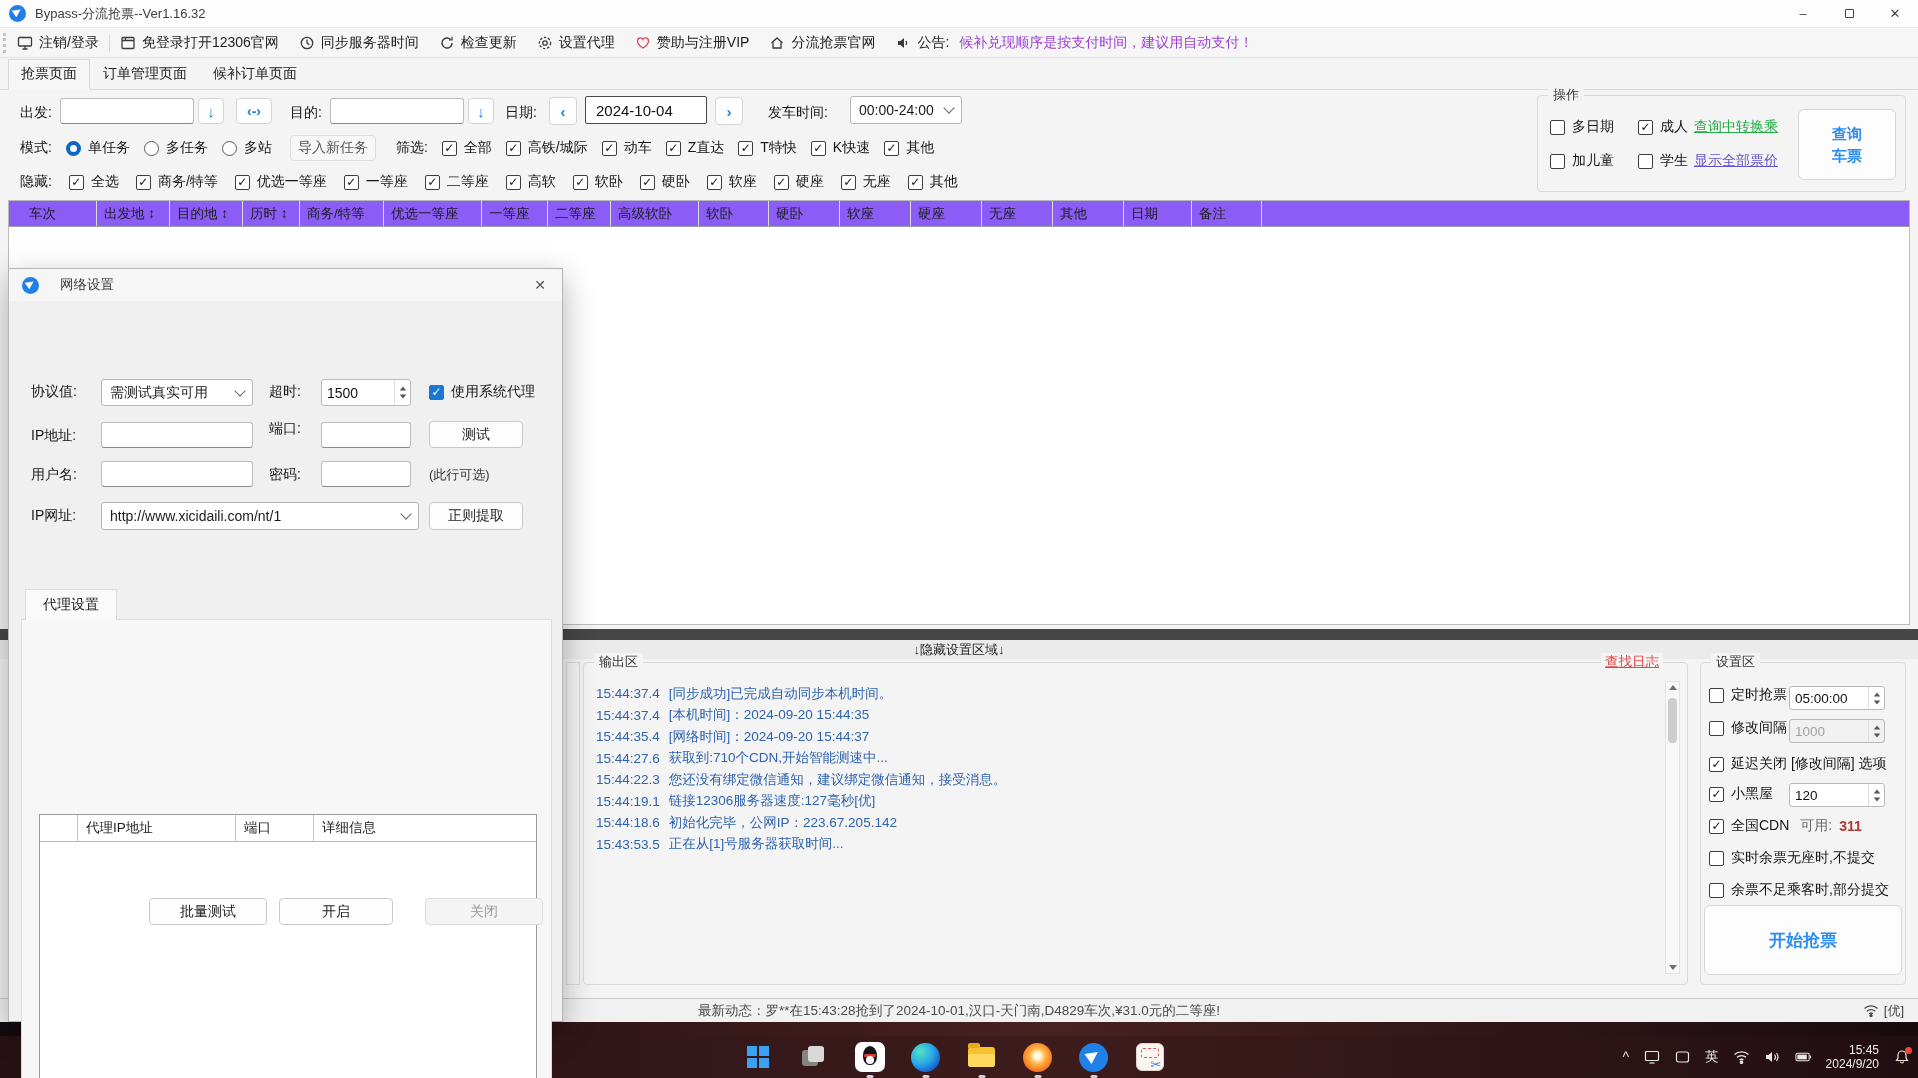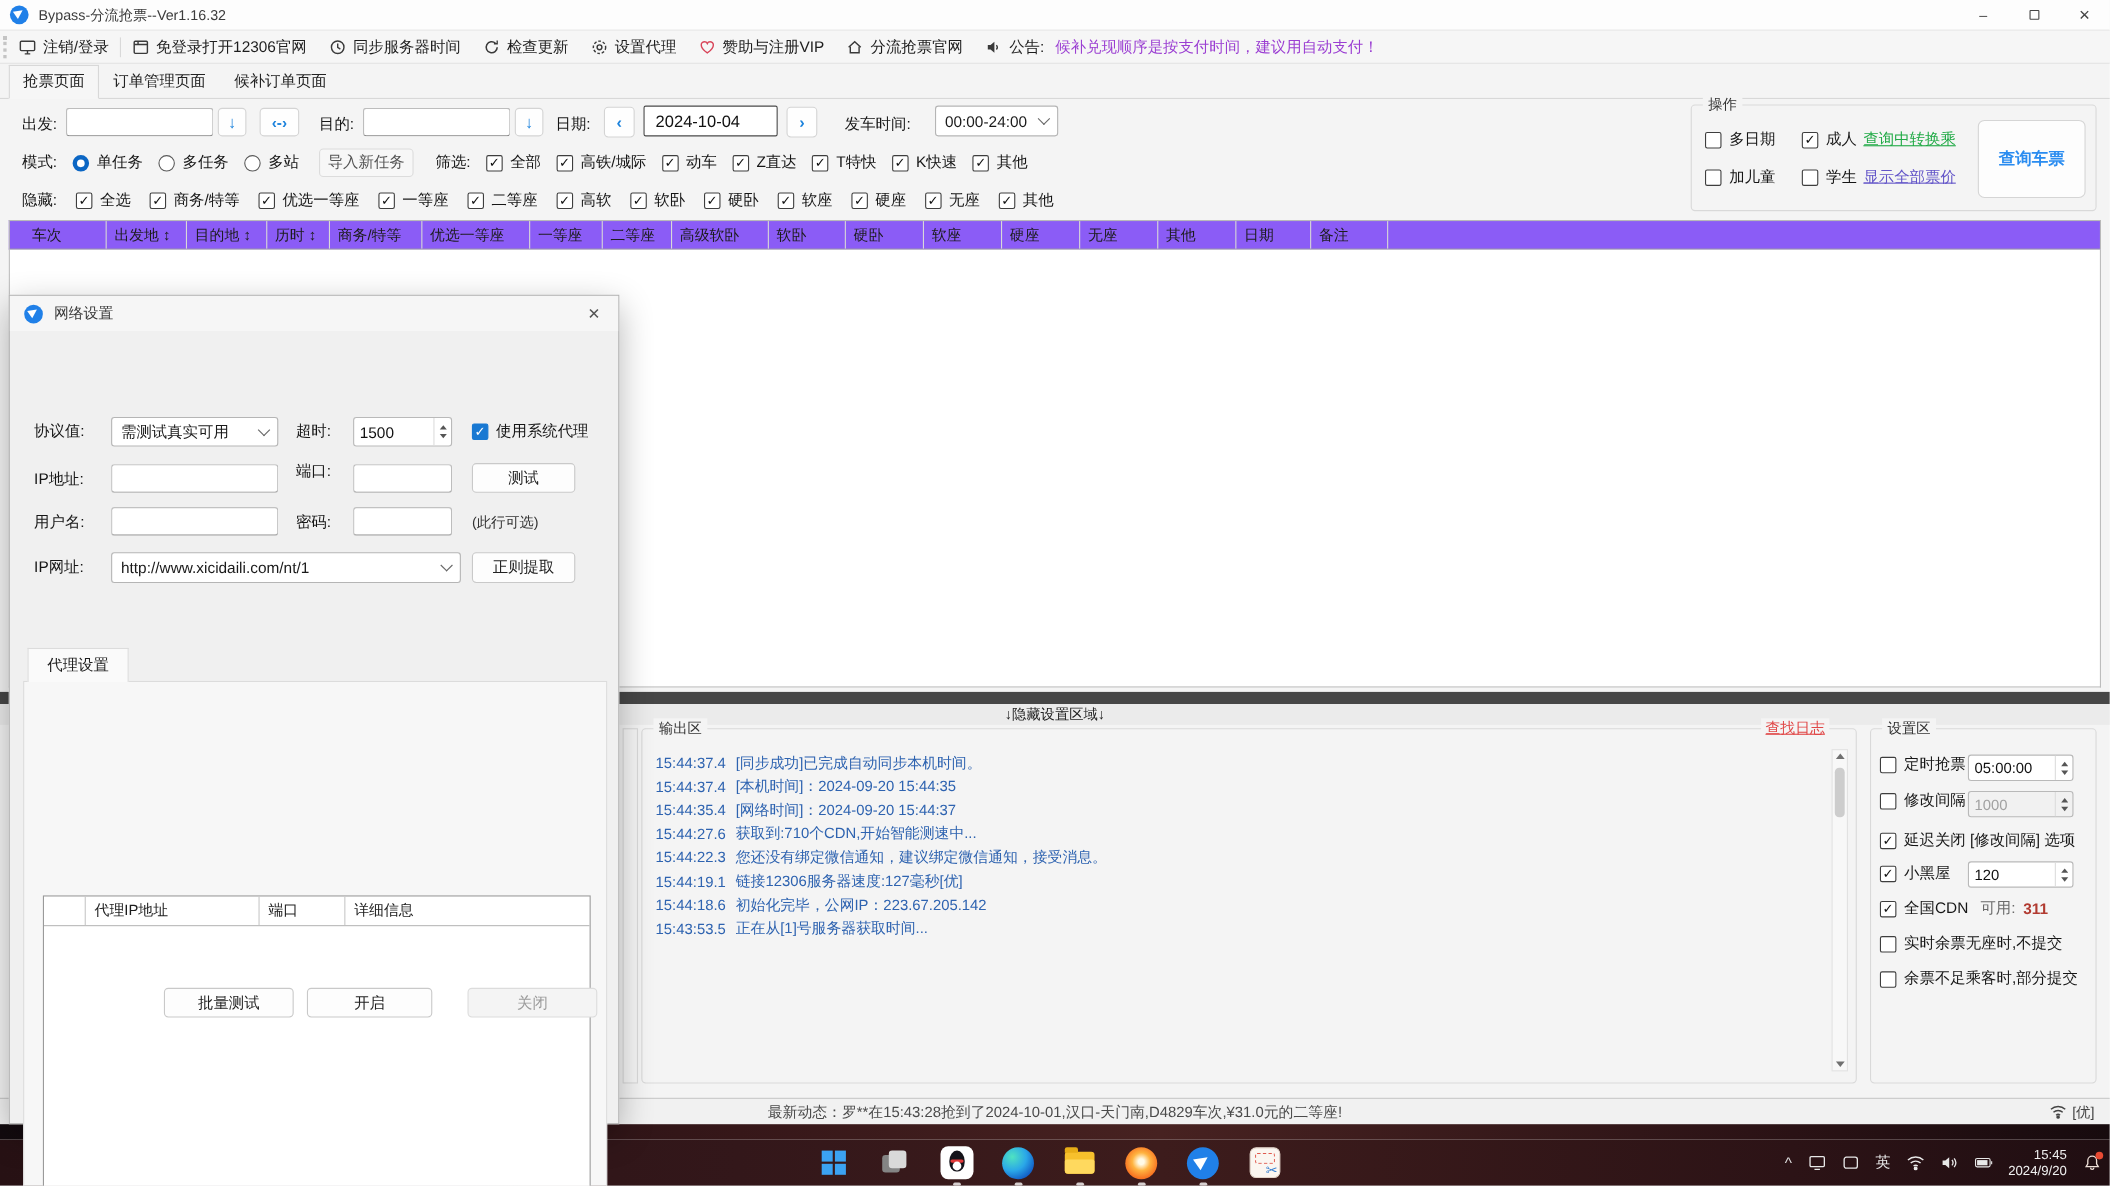--- a/index.html
+++ b/index.html
@@ -80,21 +80,21 @@
   .tri-u { width:0; height:0; border-left:4px solid transparent; border-right:4px solid transparent; border-bottom:5px solid #707070; }
   .tri-d { width:0; height:0; border-left:4px solid transparent; border-right:4px solid transparent; border-top:5px solid #707070; }
   .spin { display:flex; background:#fff; border:1px solid #b9b9b9; border-radius:3px; height:24px; align-items:stretch; }
   .spin .val { flex:1; padding:2px 5px; font-size:13.5px; color:#111; display:flex; align-items:center; }
   .spin .arr { width:16px; border-left:1px solid #ddd; display:flex; flex-direction:column; align-items:center; justify-content:center; gap:3px; }
   .spin .arr .tri-u { border-bottom-color:#555; transform:scale(.8); }
   .spin .arr .tri-d { border-top-color:#555; transform:scale(.8); }
   .spin.disabled { background:#f1f1f1; }
   .spin.disabled .val { color:#a2a2a2; }
   .bigbtn { background:#fdfdfd; border:1px solid #d5d5d5; border-radius:6px; color:#2a8cf0; font-weight:bold;
-    display:flex; flex-direction:row; align-items:center; justify-content:center; }
+    display:flex; flex-direction:column; align-items:center; justify-content:center; }
 
   
   .statusbar { position:absolute; left:0; top:998px; width:1918px; height:24px; background:#f1f1f1;
     border-top:1px solid #c9c9c9; display:flex; align-items:center; justify-content:center; font-size:13.5px; color:#4a4a4a; }
   .desktopgap { position:absolute; left:0; top:1022px; width:1918px; height:14px;
     background:linear-gradient(90deg,#120a0e,#361719 35%,#472221 55%,#2a1215 85%,#170b0e); }
   .taskbar { position:absolute; left:0; top:1036px; width:1918px; height:42px;
     background:linear-gradient(90deg,#271114,#33171a 35%,#3d1c1c 55%,#2c1316 85%,#200e12);
     display:flex; align-items:center; }
   .tbicons { position:absolute; left:742px; top:0; height:42px; display:flex; align-items:center; gap:25px; }
@@ -502,20 +502,21 @@
       <span style="color:#b13a30;font-weight:bold">311</span>
       </div>
     <div class="abs cbitem" style="left:8px;top:186px">
         <span class="cb"></span>
         <span>实时余票无座时,不提交</span>
       </div>
     <div class="abs cbitem" style="left:8px;top:218px">
         <span class="cb"></span>
         <span>余票不足乘客时,部分提交</span>
       </div>
+    <div class="abs bigbtn" style="left:3px;top:242px;width:198px;height:70px;font-size:17px">开始抢票</div>
   </div>
 
   <div class="statusbar">
     <span>最新动态：罗**在15:43:28抢到了2024-10-01,汉口-天门南,D4829车次,¥31.0元的二等座!</span>
     <span class="abs" style="right:14px;display:flex;align-items:center;gap:5px;color:#444;font-size:13px">
       <svg width="16" height="13" viewBox="0 0 16 13" fill="none" stroke="#444" stroke-width="1.3">
           <path d="M1.5 4.5a9.5 9.5 0 0 1 13 0M3.8 7.2a6.2 6.2 0 0 1 8.4 0M6.2 9.8a2.8 2.8 0 0 1 3.6 0"></path>
           <circle cx="8" cy="11.6" r="1" fill="#444"></circle>
         </svg>
       <span>[优]</span>
@@ -611,21 +612,21 @@
             <path d="M8 2a4 4 0 0 1 4 4v3l1.5 2.5h-11L4 9V6a4 4 0 0 1 4-4zM6.5 12.5a1.5 1.5 0 0 0 3 0"></path>
           </svg>
         <span class="belldot"></span>
       </span>
     </div>
   </div>
 
   <div class="dialog">
     <div class="dlg-title">
       <span class="applogo" style="margin-left:13px"></span>
-      <span style="font-size:13.5px;color:#3a3a3a;margin-left:10px">网络设置</span>
+      <span style="font-size:13.5px;color:#3a3a3a;margin-left:21px">网络设置</span>
       <div class="dlg-close">
           <span>✕</span>
         </div>
     </div>
     <div class="dlg-tab">代理设置</div>
     <div class="dlg-page"></div>
 
     <span class="dlbl" style="left:22px;top:114px">协议值:</span>
     <div class="abs sel" style="left:92px;top:110px;width:152px;height:27px">
       <span class="txt">需测试真实可用</span>

